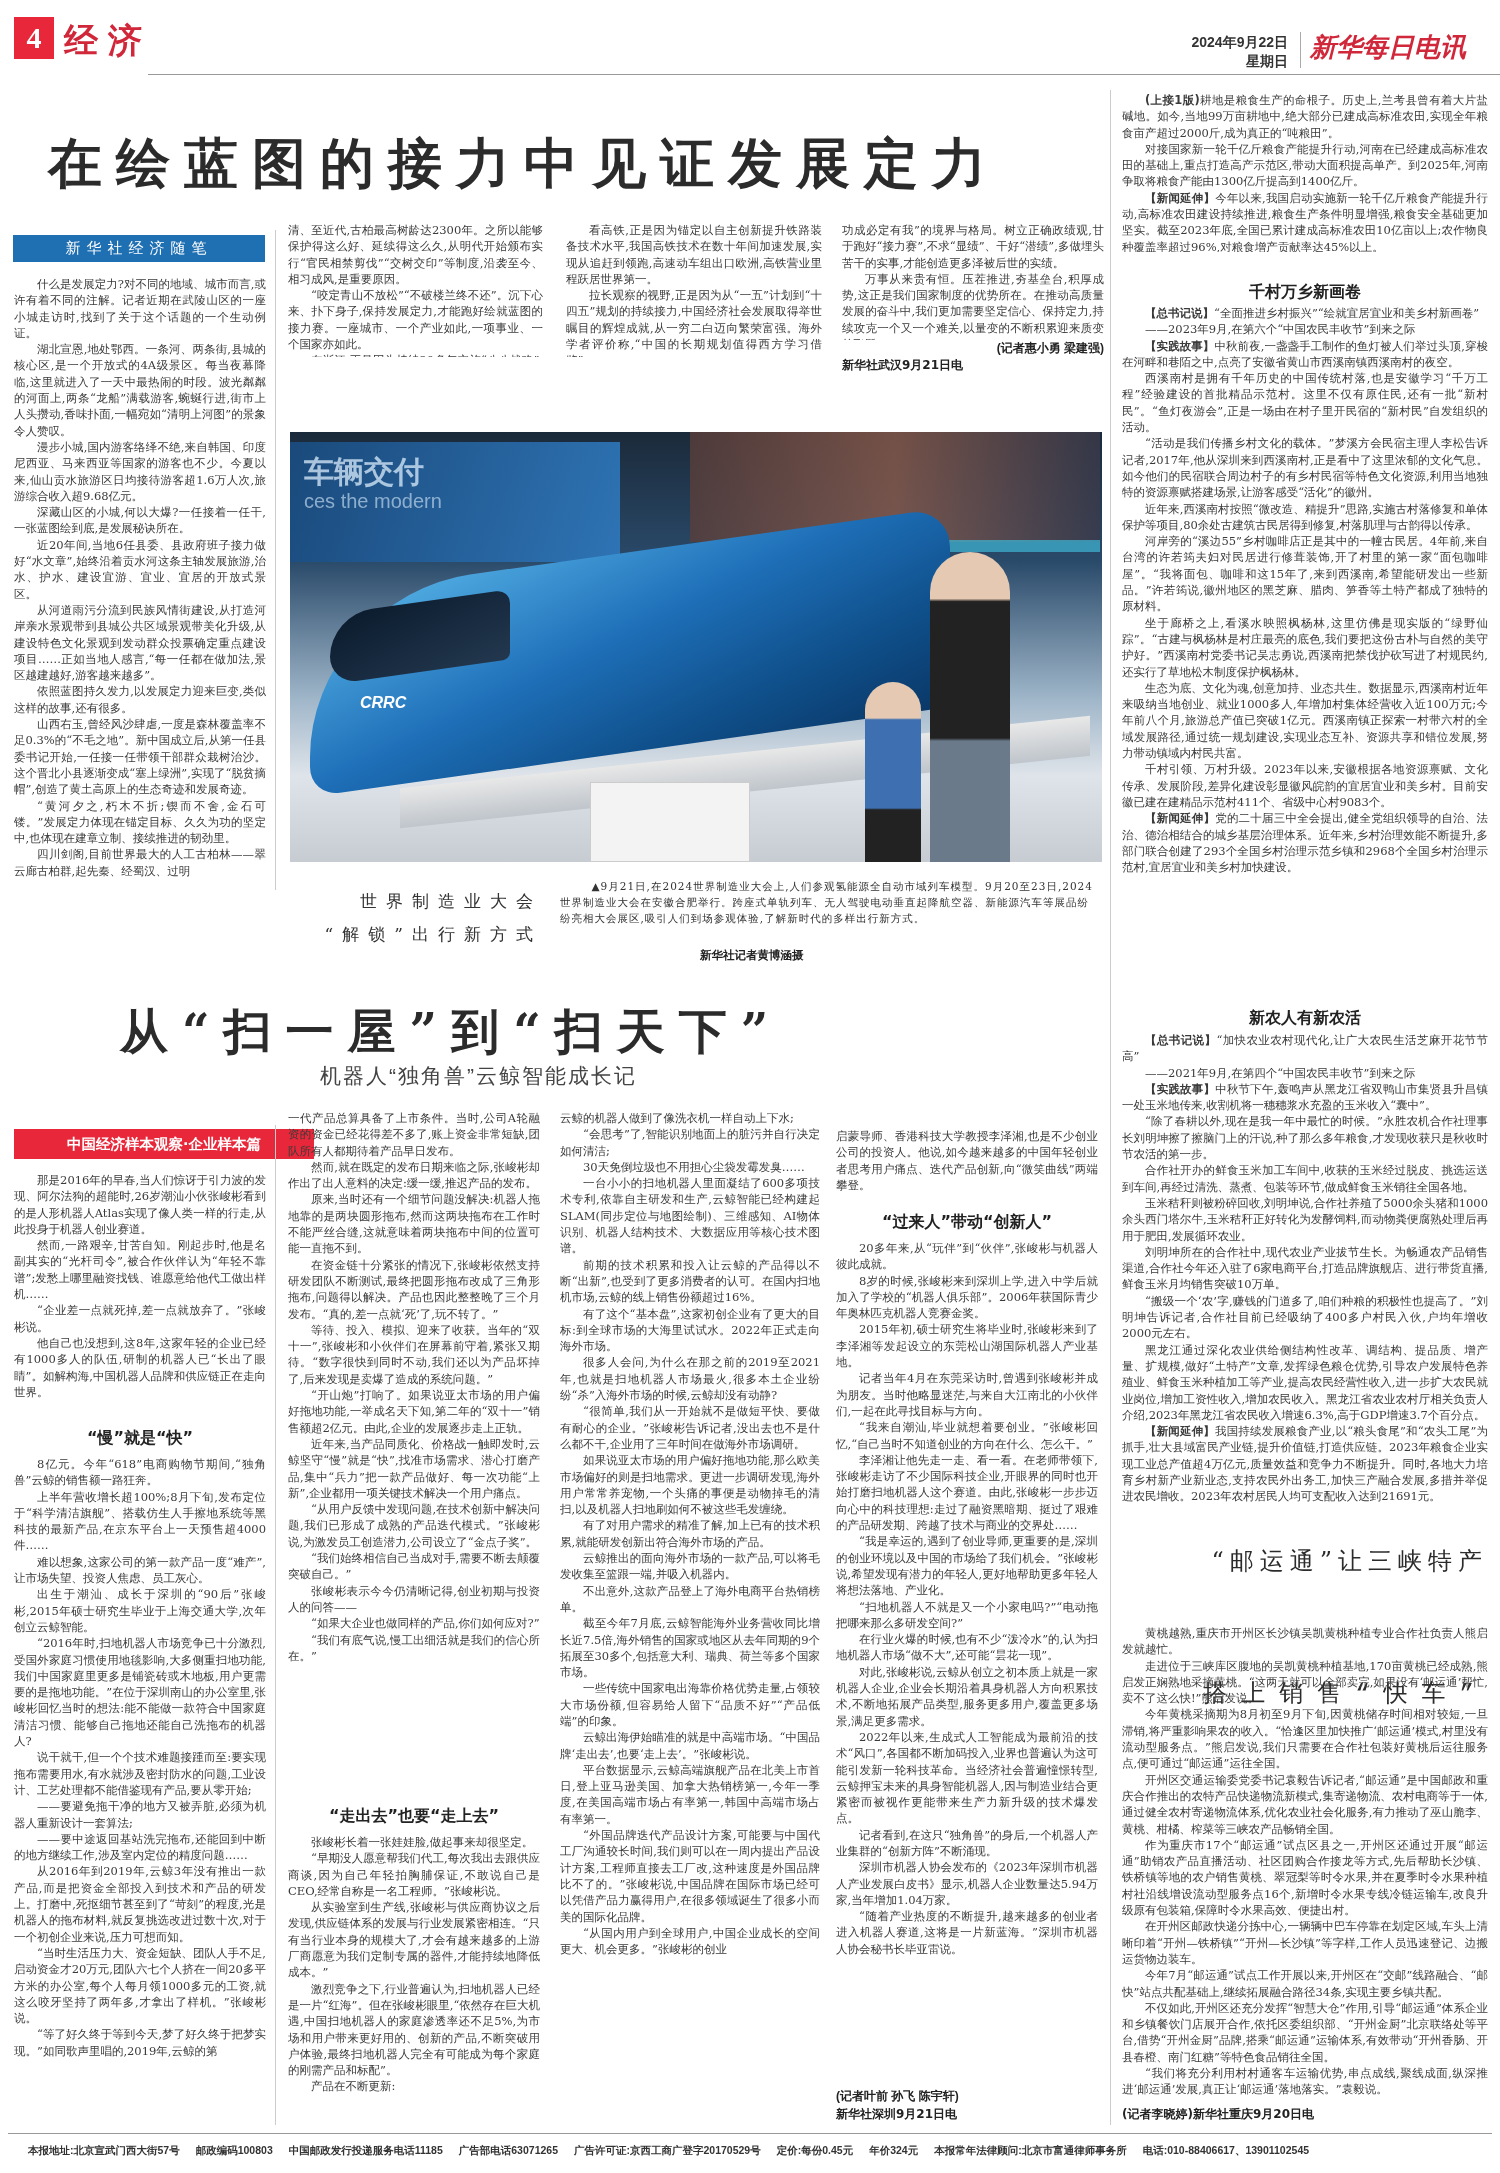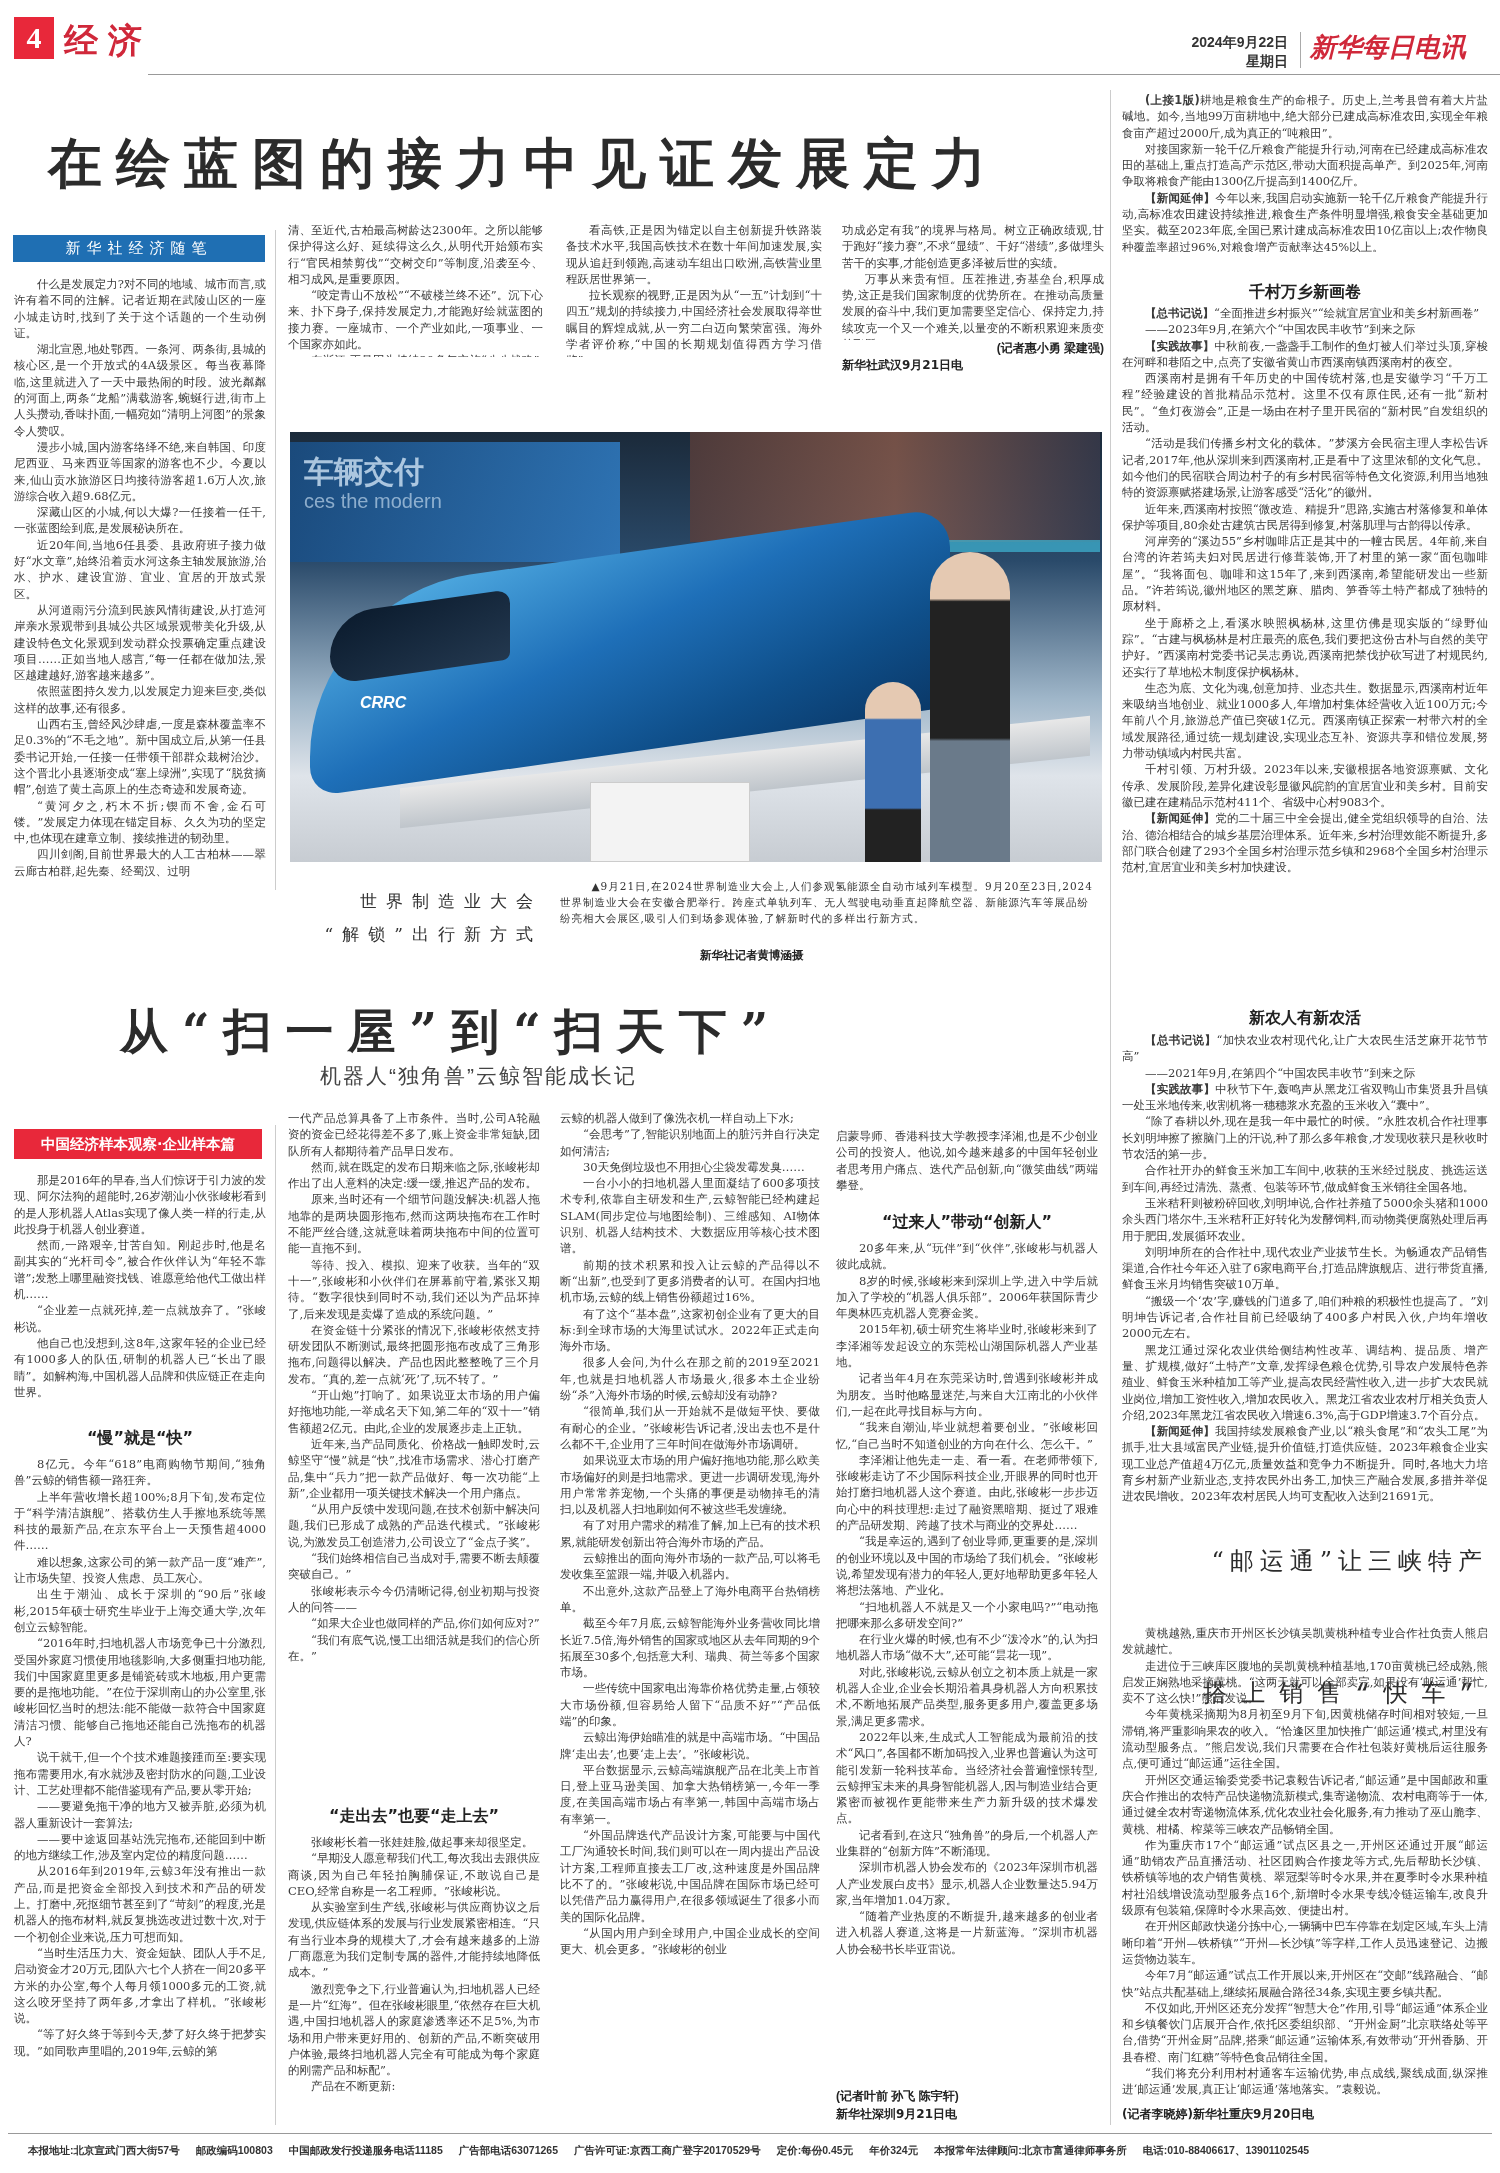--- a/index.html
+++ b/index.html
@@ -75,21 +75,21 @@
 </div>
 
 <div class="abs" style="left:292px;top:890px;width:250px;font-size:17px;letter-spacing:9px;color:#333;text-align:right">世界制造业大会</div>
 <div class="abs" style="left:292px;top:923px;width:250px;font-size:17px;letter-spacing:9px;color:#333;text-align:right">“解锁”出行新方式</div>
 <div class="abs" style="left:560px;top:878px;width:540px;font-size:10.5px;line-height:16px;color:#333;text-indent:3em;letter-spacing:1px;font-family:'DejaVu Serif',serif">▲9月21日,在2024世界制造业大会上,人们参观氢能源全自动市域列车模型。9月20至23日,2024世界制造业大会在安徽合肥举行。跨座式单轨列车、无人驾驶电动垂直起降航空器、新能源汽车等展品纷纷亮相大会展区,吸引人们到场参观体验,了解新时代的多样出行新方式。</div>
 <div class="abs credit" style="left:700px;top:948px;width:400px;font-weight:bold;font-size:11.5px">新华社记者黄博涵摄</div>
 
 <div class="abs" style="left:120px;top:1000px;width:900px;font-size:48px;font-weight:bold;letter-spacing:14px;color:#2b2b2b;font-family:'DejaVu Serif',serif;white-space:nowrap">从“扫一屋”到“扫天下”</div>
 <div class="abs" style="left:320px;top:1062px;width:500px;font-size:21px;letter-spacing:2px;color:#444;font-family:'Liberation Sans',sans-serif">机器人“独角兽”云鲸智能成长记</div>
 
-<div class="abs hd" style="left:14px;top:1129px;width:248px;height:30px;background:#e8283a;color:#fff;font-size:14.5px;text-align:center;line-height:30px">中国经济样本观察·企业样本篇</div>
+<div class="abs hd" style="left:14px;top:1129px;width:300px;height:30px;background:#e8283a;color:#fff;font-size:14.5px;text-align:center;line-height:30px">中国经济样本观察·企业样本篇</div>
 <div class="abs p" style="left:14px;top:1172px;width:252px;height:245px;overflow:hidden">
   <p>那是2016年的早春,当人们惊讶于引力波的发现、阿尔法狗的超能时,26岁潮汕小伙张峻彬看到的是人形机器人Atlas实现了像人类一样的行走,从此投身于机器人创业赛道。</p>
     <p>然而,一路艰辛,甘苦自知。刚起步时,他是名副其实的“光杆司令”,被合作伙伴认为“年轻不靠谱”;发愁上哪里融资找钱、谁愿意给他代工做出样机……</p>
     <p>“企业差一点就死掉,差一点就放弃了。”张峻彬说。</p>
     <p>他自己也没想到,这8年,这家年轻的企业已经有1000多人的队伍,研制的机器人已“长出了眼睛”。如解构海,中国机器人品牌和供应链正在走向世界。</p>
 </div>
 <div class="abs sub" style="left:14px;top:1418px;width:252px">“慢”就是“快”</div>
 <div class="abs p" style="left:14px;top:1456px;width:252px;height:670px;overflow:hidden">
   <p>8亿元。今年“618”电商购物节期间,“独角兽”云鲸的销售额一路狂奔。</p>
     <p>上半年营收增长超100%;8月下旬,发布定位于“科学清洁旗舰”、搭载仿生人手擦地系统等黑科技的最新产品,在京东平台上一天预售超4000件……</p>
@@ -102,22 +102,22 @@
     <p>从2016年到2019年,云鲸3年没有推出一款产品,而是把资金全部投入到技术和产品的研发上。打磨中,死抠细节甚至到了“苛刻”的程度,光是机器人的拖布材料,就反复挑选改进过数十次,对于一个初创企业来说,压力可想而知。</p>
     <p>“当时生活压力大、资金短缺、团队人手不足,启动资金才20万元,团队六七个人挤在一间20多平方米的办公室,每个人每月领1000多元的工资,就这么咬牙坚持了两年多,才拿出了样机。”张峻彬说。</p>
     <p>“等了好久终于等到今天,梦了好久终于把梦实现。”如同歌声里唱的,2019年,云鲸的第</p>
 </div>
 <div class="vline" style="left:275px;top:1125px;height:1000px"></div>
 
 <div class="abs p" style="left:288px;top:1110px;width:252px;height:690px;overflow:hidden">
   <p class="ni">一代产品总算具备了上市条件。当时,公司A轮融资的资金已经花得差不多了,账上资金非常短缺,团队所有人都期待着产品早日发布。</p>
     <p>然而,就在既定的发布日期来临之际,张峻彬却作出了出人意料的决定:缓一缓,推迟产品的发布。</p>
     <p>原来,当时还有一个细节问题没解决:机器人拖地靠的是两块圆形拖布,然而这两块拖布在工作时不能严丝合缝,这就意味着两块拖布中间的位置可能一直拖不到。</p>
+    <p>在资金链十分紧张的情况下,张峻彬依然支持研发团队不断测试,最终把圆形拖布改成了三角形拖布,问题得以解决。产品也因此整整晚了三个月发布。“真的,差一点就‘死’了,玩不转了。”</p>
     <p>等待、投入、模拟、迎来了收获。当年的“双十一”,张峻彬和小伙伴们在屏幕前守着,紧张又期待。“数字很快到同时不动,我们还以为产品坏掉了,后来发现是卖爆了造成的系统问题。”</p>
-    <p>在资金链十分紧张的情况下,张峻彬依然支持研发团队不断测试,最终把圆形拖布改成了三角形拖布,问题得以解决。产品也因此整整晚了三个月发布。“真的,差一点就‘死’了,玩不转了。”</p>
     <p>“开山炮”打响了。如果说亚太市场的用户偏好拖地功能,一举成名天下知,第二年的“双十一”销售额超2亿元。由此,企业的发展逐步走上正轨。</p>
     <p>近年来,当产品同质化、价格战一触即发时,云鲸坚守“慢”就是“快”,找准市场需求、潜心打磨产品,集中“兵力”把一款产品做好、每一次功能“上新”,企业都用一项关键技术解决一个用户痛点。</p>
     <p>“从用户反馈中发现问题,在技术创新中解决问题,我们已形成了成熟的产品迭代模式。”张峻彬说,为激发员工创造潜力,公司设立了“金点子奖”。</p>
     <p>“我们始终相信自己当成对手,需要不断去颠覆突破自己。”</p>
     <p>张峻彬表示今今仍清晰记得,创业初期与投资人的问答——</p>
     <p>“如果大企业也做同样的产品,你们如何应对?”</p>
     <p>“我们有底气说,慢工出细活就是我们的信心所在。”</p>
 </div>
 <div class="abs sub" style="left:288px;top:1796px;width:252px">“走出去”也要“走上去”</div>
 <div class="abs p" style="left:288px;top:1834px;width:252px;height:292px;overflow:hidden">

